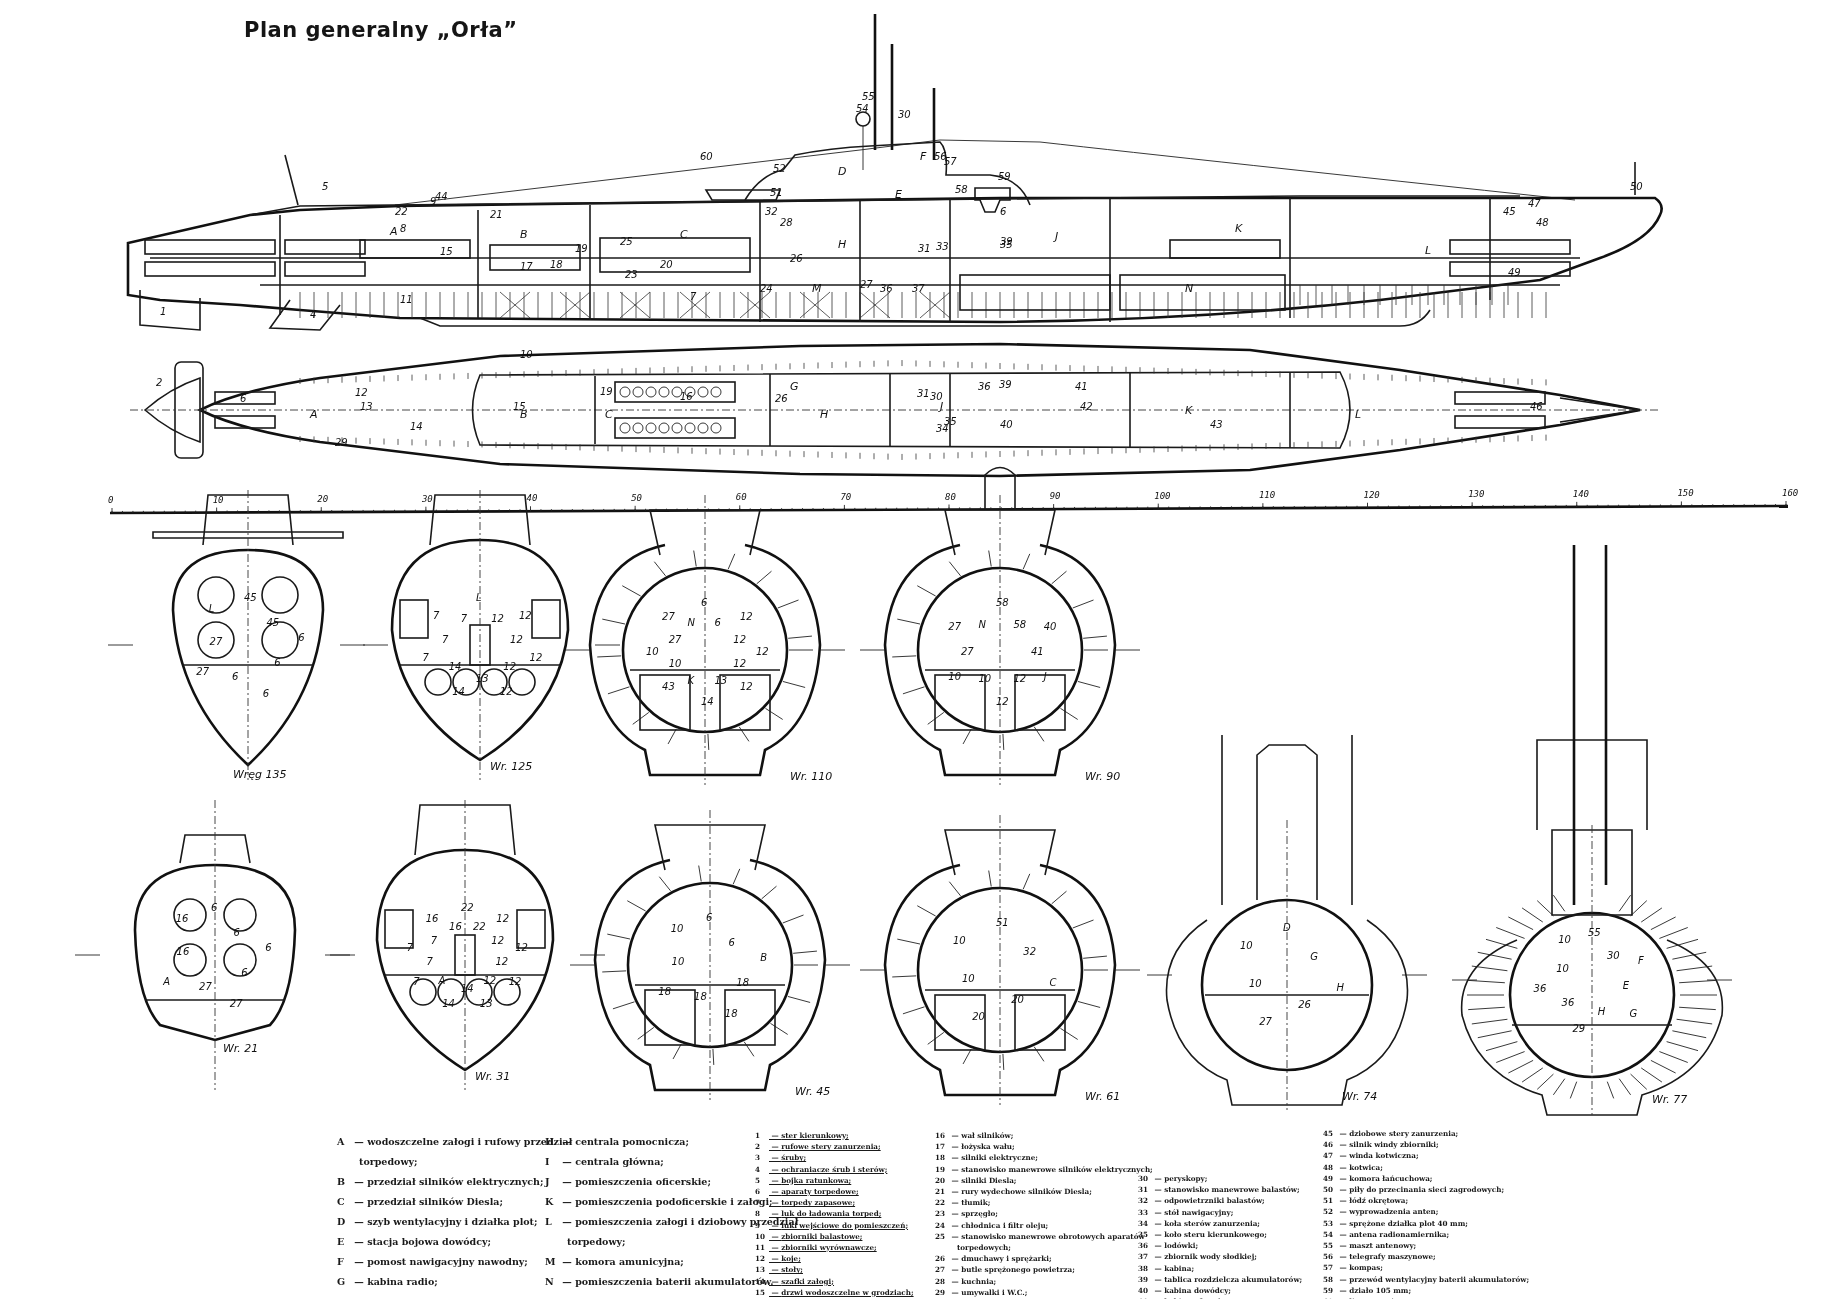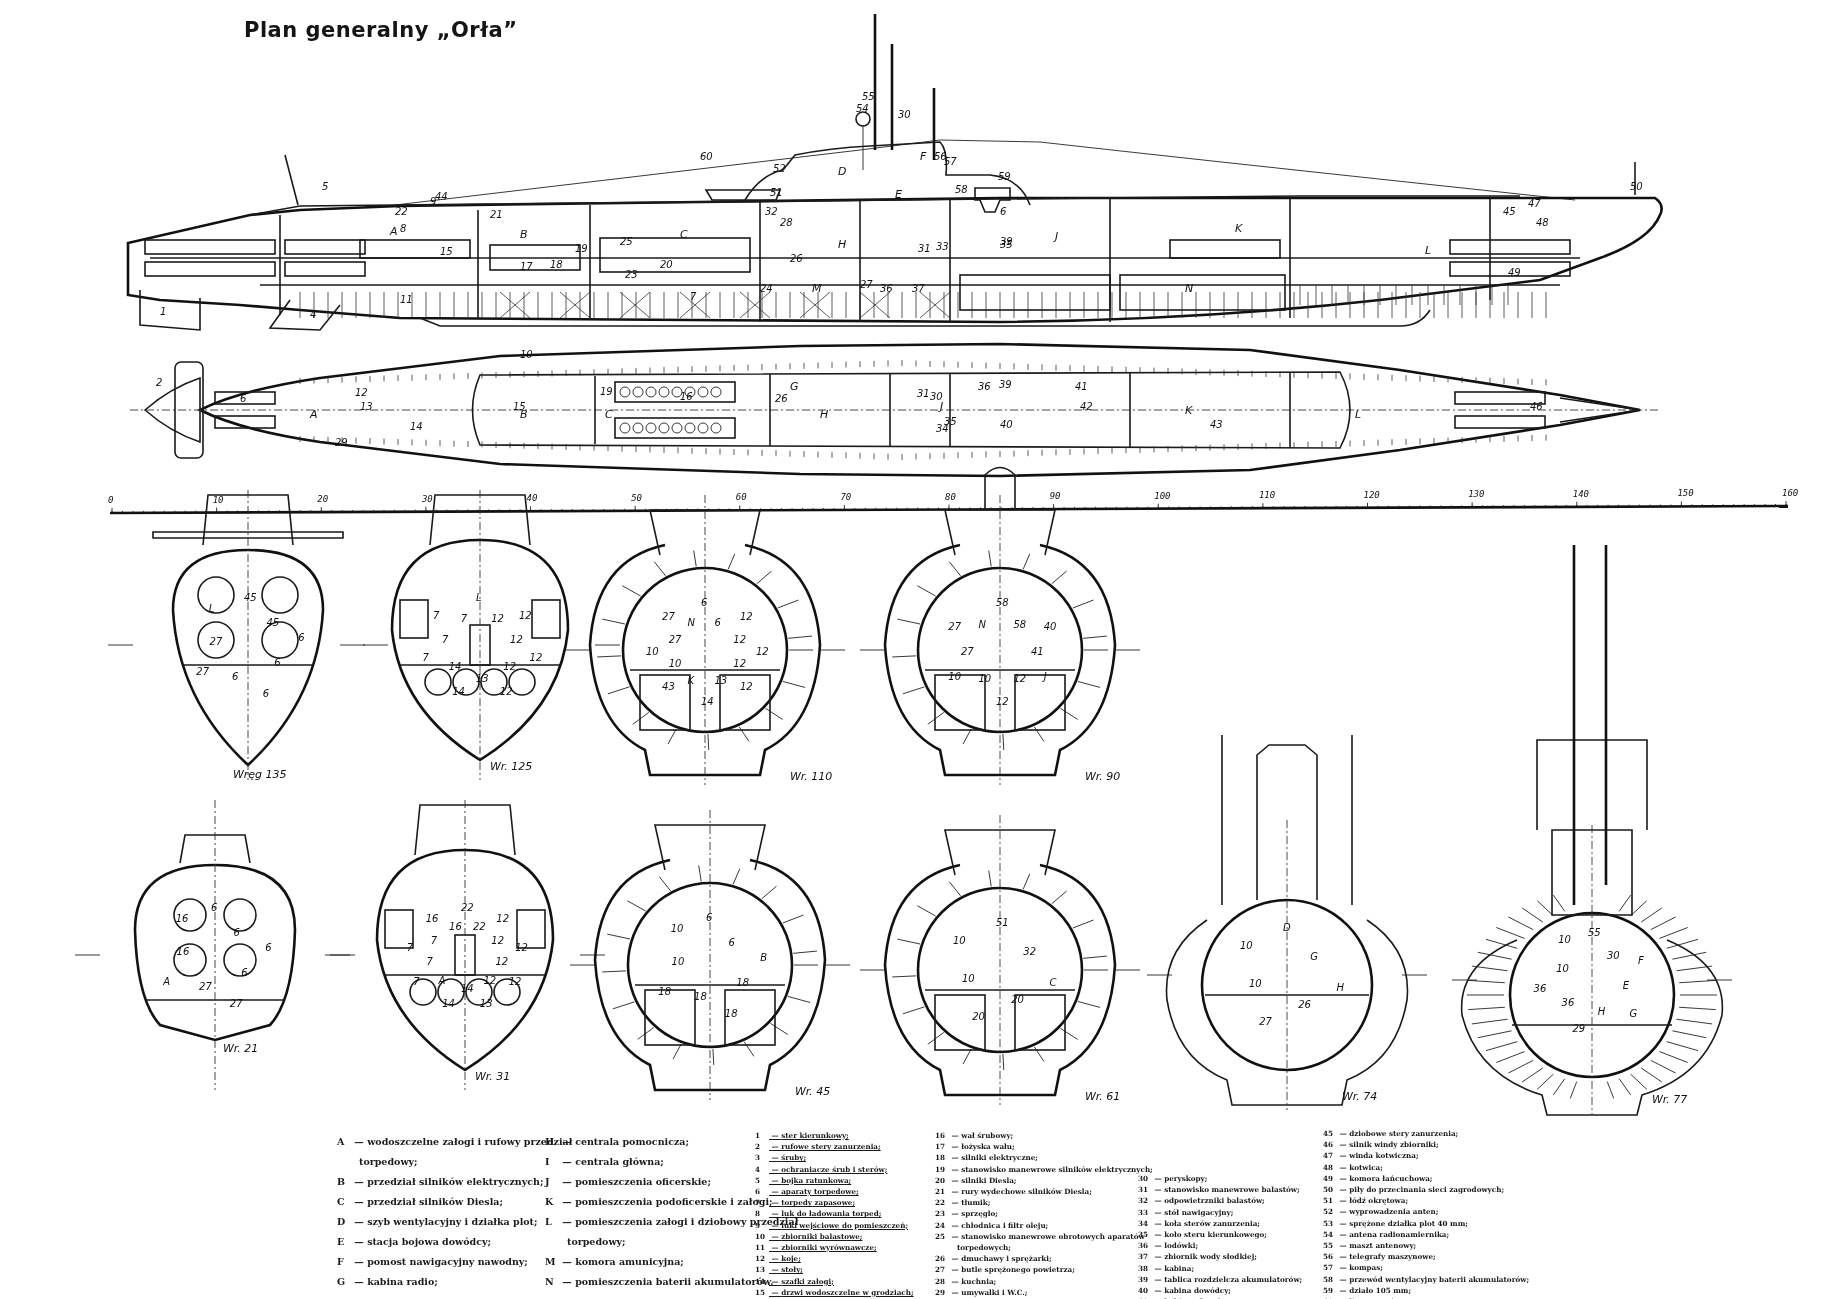--- a/index.html
+++ b/index.html
@@ -1122,21 +1122,21 @@
     <div class="row"><span class="key">8</span><span> — </span><span>luk do ładowania torped;</span></div>
     <div class="row"><span class="key">9</span><span> — </span><span>luki wejściowe do pomieszczeń;</span></div>
     <div class="row"><span class="key">10</span><span> — </span><span>zbiorniki balastowe;</span></div>
     <div class="row"><span class="key">11</span><span> — </span><span>zbiorniki wyrównawcze;</span></div>
     <div class="row"><span class="key">12</span><span> — </span><span>koje;</span></div>
     <div class="row"><span class="key">13</span><span> — </span><span>stoły;</span></div>
     <div class="row"><span class="key">14</span><span> — </span><span>szafki załogi;</span></div>
     <div class="row"><span class="key">15</span><span> — </span><span>drzwi wodoszczelne w grodziach;</span></div>
   </div>
 <div class="legend legend-nums" style="left:935px; top:1130px;" id="leg-n2">
-    <div class="row"><span class="key">16</span><span> — </span><span>wał śrubowy;</span></div>
+    <div class="row"><span class="key">16</span><span> — </span><span>wał silników;</span></div>
     <div class="row"><span class="key">17</span><span> — </span><span>łożyska wału;</span></div>
     <div class="row"><span class="key">18</span><span> — </span><span>silniki elektryczne;</span></div>
     <div class="row"><span class="key">19</span><span> — </span><span>stanowisko manewrowe silników elektrycznych;</span></div>
     <div class="row"><span class="key">20</span><span> — </span><span>silniki Diesla;</span></div>
     <div class="row"><span class="key">21</span><span> — </span><span>rury wydechowe silników Diesla;</span></div>
     <div class="row"><span class="key">22</span><span> — </span><span>tłumik;</span></div>
     <div class="row"><span class="key">23</span><span> — </span><span>sprzęgło;</span></div>
     <div class="row"><span class="key">24</span><span> — </span><span>chłodnica i filtr oleju;</span></div>
     <div class="row"><span class="key">25</span><span> — </span><span>stanowisko manewrowe obrotowych aparatów</span></div>
     <div class="row cont">torpedowych;</div>

